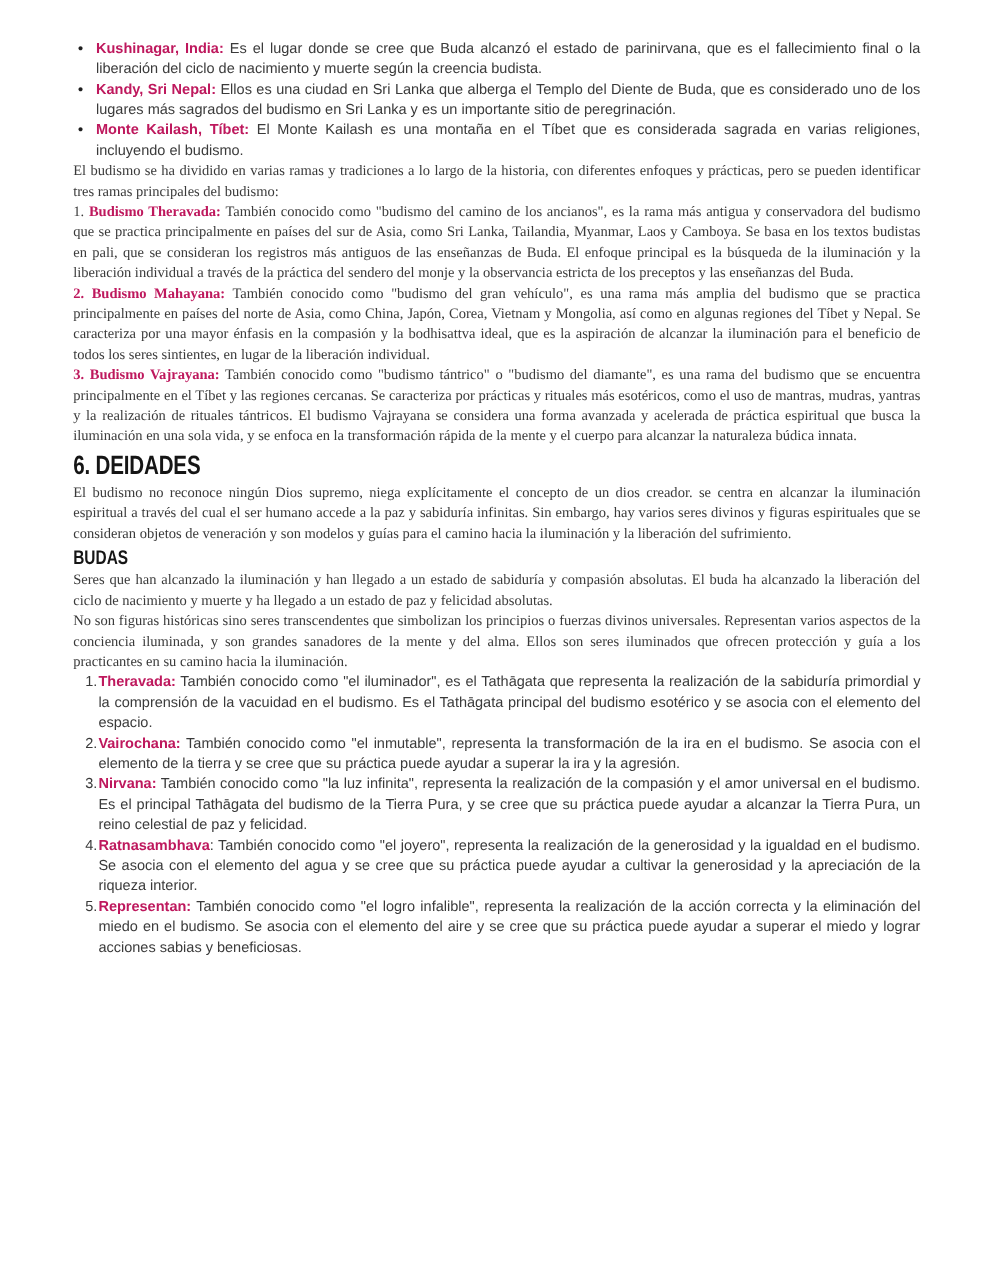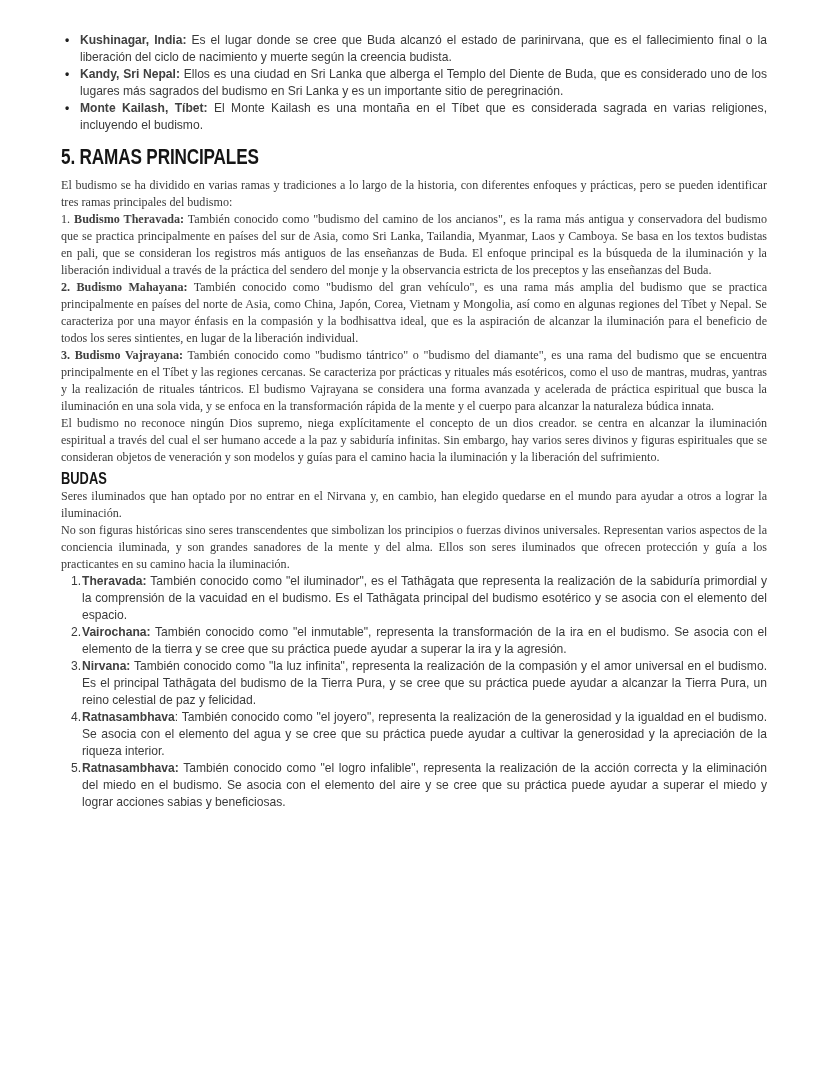--- a/index.html
+++ b/index.html
@@ -7,21 +7,21 @@
     width: 828px; height: 1072px; overflow: hidden;
     font-family: "Liberation Sans", sans-serif;
     color: #3a3a3a;
   }
   .page {
     position: absolute; left: 61px; top: 32px; width: 706px;
     font-size: 12.1px; line-height: 17px;
   }
   p, ul, ol { margin: 0; padding: 0; }
   .j { text-align: justify; font-family: Liberation Serif, serif; }
-  b { color: #404040; font-weight: bold; }
+  b { color: #be185d; font-weight: bold; }
   ul.bullets { list-style: none; }
   ul.bullets li { position: relative; padding-left: 19px; text-align: justify; }
   ul.bullets li .dot {
     position: absolute; left: 4px; top: 0; color: #1f1f1f; font-weight: bold;
   }
   ol.num { list-style: none; }
   ol.num li { position: relative; padding-left: 21px; text-align: justify; }
   ol.num li .n { position: absolute; left: 10px; top: 0; width: 11px; color: #3a3a3a; }
   .h1 {
     font-family: "Liberation Sans", sans-serif; font-weight: bold; color: #151515;
@@ -43,39 +43,39 @@
 <body>
 
 <div class="page">
 
   <ul class="bullets">
     <li><span class="dot">•</span><b>Kushinagar, India:</b><span> Es el lugar donde se cree que Buda alcanzó el estado de parinirvana, que es el fallecimiento final o la liberación del ciclo de nacimiento y muerte según la creencia budista.</span></li>
     <li><span class="dot">•</span><b>Kandy, Sri Nepal:</b><span> Ellos es una ciudad en Sri Lanka que alberga el Templo del Diente de Buda, que es considerado uno de los lugares más sagrados del budismo en Sri Lanka y es un importante sitio de peregrinación.</span></li>
     <li><span class="dot">•</span><b>Monte Kailash, Tíbet:</b><span> El Monte Kailash es una montaña en el Tíbet que es considerada sagrada en varias religiones, incluyendo el budismo.</span></li>
   </ul>
 
-  <div class="h1-wrap">
-    <span class="h1">5. RAMAS PRINCIPALES</span>
-  </div>
   <p class="j">El budismo se ha dividido en varias ramas y tradiciones a lo largo de la historia, con diferentes enfoques y prácticas, pero se pueden identificar tres ramas principales del budismo:</p>
   <p class="j"><span>1. </span><b>Budismo Theravada:</b><span> También conocido como "budismo del camino de los ancianos", es la rama más antigua y conservadora del budismo que se practica principalmente en países del sur de Asia, como Sri Lanka, Tailandia, Myanmar, Laos y Camboya. Se basa en los textos budistas en pali, que se consideran los registros más antiguos de las enseñanzas de Buda. El enfoque principal es la búsqueda de la iluminación y la liberación individual a través de la práctica del sendero del monje y la observancia estricta de los preceptos y las enseñanzas del Buda.</span></p>
   <p class="j"><b>2. </b><b>Budismo Mahayana:</b><span> También conocido como "budismo del gran vehículo", es una rama más amplia del budismo que se practica principalmente en países del norte de Asia, como China, Japón, Corea, Vietnam y Mongolia, así como en algunas regiones del Tíbet y Nepal. Se caracteriza por una mayor énfasis en la compasión y la bodhisattva ideal, que es la aspiración de alcanzar la iluminación para el beneficio de todos los seres sintientes, en lugar de la liberación individual.</span></p>
   <p class="j"><b>3. </b><b>Budismo Vajrayana:</b><span> También conocido como "budismo tántrico" o "budismo del diamante", es una rama del budismo que se encuentra principalmente en el Tíbet y las regiones cercanas. Se caracteriza por prácticas y rituales más esotéricos, como el uso de mantras, mudras, yantras y la realización de rituales tántricos. El budismo Vajrayana se considera una forma avanzada y acelerada de práctica espiritual que busca la iluminación en una sola vida, y se enfoca en la transformación rápida de la mente y el cuerpo para alcanzar la naturaleza búdica innata.</span></p>
 
+  <div class="h1-wrap tight">
+    <span class="h1">6. DEIDADES</span>
+  </div>
   <p class="j">El budismo no reconoce ningún Dios supremo, niega explícitamente el concepto de un dios creador. se centra en alcanzar la iluminación espiritual a través del cual el ser humano accede a la paz y sabiduría infinitas. Sin embargo, hay varios seres divinos y figuras espirituales que se consideran objetos de veneración y son modelos y guías para el camino hacia la iluminación y la liberación del sufrimiento.</p>
 
   <div class="h2-wrap">
     <span class="h2">BUDAS</span>
   </div>
+  <p class="j">Seres que han alcanzado la iluminación y han llegado a un estado de sabiduría y compasión absolutas. El buda ha alcanzado la liberación del ciclo de nacimiento y muerte y ha llegado a un estado de paz y felicidad absolutas.</p>
 
-  <p class="j">Seres iluminados que han optado por no entrar en el Nirvana y, en cambio, han elegido quedarse en el mundo para ayudar a otros a lograr la iluminación.</p>
 
   <p class="j">No son figuras históricas sino seres transcendentes que simbolizan los principios o fuerzas divinos universales. Representan varios aspectos de la conciencia iluminada, y son grandes sanadores de la mente y del alma. Ellos son seres iluminados que ofrecen protección y guía a los practicantes en su camino hacia la iluminación.</p>
 
   <ol class="num">
     <li><span class="n">1.</span><b>Theravada:</b><span> También conocido como "el iluminador", es el Tathāgata que representa la realización de la sabiduría primordial y la comprensión de la vacuidad en el budismo. Es el Tathāgata principal del budismo esotérico y se asocia con el elemento del espacio.</span></li>
     <li><span class="n">2.</span><b>Vairochana:</b><span> También conocido como "el inmutable", representa la transformación de la ira en el budismo. Se asocia con el elemento de la tierra y se cree que su práctica puede ayudar a superar la ira y la agresión.</span></li>
     <li><span class="n">3.</span><b>Nirvana:</b><span> También conocido como "la luz infinita",  representa la realización de la compasión y el amor universal en el budismo. Es el principal Tathāgata del budismo de la Tierra Pura, y se cree que su práctica puede ayudar a alcanzar la Tierra Pura, un reino celestial de paz y felicidad.</span></li>
     <li><span class="n">4.</span><b>Ratnasambhava</b><span>: También conocido como "el joyero", representa la realización de la generosidad y la igualdad en el budismo. Se asocia con el elemento del agua y se cree que su práctica puede ayudar a cultivar la generosidad y la apreciación de la riqueza interior.</span></li>
-    <li><span class="n">5.</span><b>Ratnasambhava:</b><span> También conocido como "el logro infalible", representa la realización de la acción correcta y la eliminación del miedo en el budismo. Se asocia con el elemento del aire y se cree que su práctica puede ayudar a superar el miedo y lograr acciones sabias y beneficiosas.</span></li>
+    <li><span class="n">5.</span><b>Representan:</b><span> También conocido como "el logro infalible", representa la realización de la acción correcta y la eliminación del miedo en el budismo. Se asocia con el elemento del aire y se cree que su práctica puede ayudar a superar el miedo y lograr acciones sabias y beneficiosas.</span></li>
   </ol>
 
 </div>
 
 </body></html>

